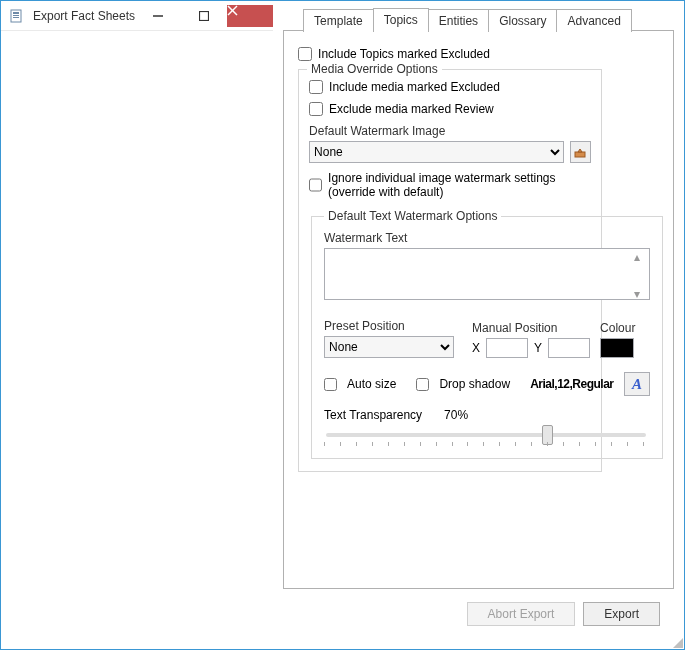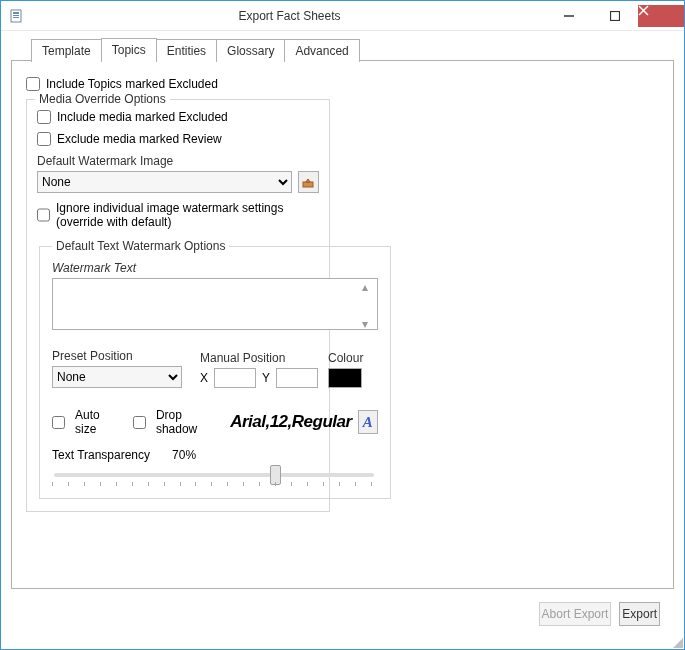--- a/index.html
+++ b/index.html
@@ -1,17 +1,17 @@
 <!DOCTYPE html>
 <html><head>
 <meta charset="utf-8">
 <style>
 * { box-sizing: border-box; font-family: "Segoe UI", Tahoma, sans-serif; font-size: 12px; }
 body { margin: 0; background: #f0f0f0; width: 685px; height: 650px; overflow: hidden; }
-.window { width: 685px; height: 650px; background: #fff; border: 1px solid #3a97d4; display: flex; flex-direction: column; }
+.window { width: 685px; height: 650px; background: #fff; border: 1px solid #3a97d4; display: flex; flex-direction: row; }
 .titlebar { height: 30px; background: #fff; display: flex; align-items: center; border-bottom: 1px solid #eaeaea; }
 .app-icon { width: 16px; height: 16px; margin: 0 8px; display: inline-flex; align-items: center; justify-content: center; }
 .title { flex: 1; text-align: center; color: #333; }
 .win-btns { display: flex; }
 .win-btn { width: 46px; height: 22px; display: flex; align-items: center; justify-content: center; color: #333; }
 .win-close { background: #c75050; color: #fff; height: 22px; width: 46px; }
 .body { flex: 1; padding: 6px 10px 10px 10px; display: flex; flex-direction: column; }
 .tabs { display: flex; position: relative; z-index: 2; margin-left: 20px; }
 .tab { padding: 4px 10px; border: 1px solid #b0b0b0; border-bottom: none; background: #fff; position: relative; margin-right: -1px; color: #333; }
 .tab.active { z-index: 3; top: 1px; background: #fff; }
@@ -21,30 +21,30 @@
 .checkline input { width: 14px; height: 14px; margin: 0 6px 0 0; accent-color: #333; }
 .grp { border: 1px solid #d6d6d6; padding: 10px 10px 12px 10px; margin-bottom: 10px; position: relative; }
 .grp-title { position: absolute; top: -8px; left: 8px; background: #fff; padding: 0 4px; color: #333; }
 .lbl { display: block; margin: 6px 0 3px 0; color: #333; }
 .row { display: flex; align-items: center; gap: 6px; }
 select.combo { height: 22px; border: 1px solid #abadb3; background: #f6f6f6; }
 .btnicon { width: 26px; height: 22px; border: 1px solid #abadb3; background: #f0f0f0; display: inline-flex; align-items: center; justify-content: center; }
 textarea.multi { width: 326px; height: 52px; border: 1px solid #abadb3; resize: none; padding: 2px; }
 .txtsmall { width: 42px; height: 20px; border: 1px solid #abadb3; text-align: left; padding: 0 2px; }
 .swatch { width: 34px; height: 20px; border: 1px solid #abadb3; background: #000; }
-.fontprev { font-weight: bold; font-family: Arial; font-size: 17px; letter-spacing: -0.5px; font-style: italic;}
+.fontprev { font-weight: bold; font-family: Arial; font-size: 12px; letter-spacing: -0.5px;}
 .fontbtn { width: 26px; height: 24px; border: 1px solid #abadb3; background: #f0f0f0; display: inline-flex; align-items: center; justify-content: center; font-style: italic; font-weight: bold; color: #3a5fcd; font-family: "Times New Roman", serif; font-size: 15px; }
 .slider-wrap { margin-top: 4px; width: 320px; }
 .slider { -webkit-appearance: none; appearance: none; width: 320px; height: 4px; background: #ddd; border-radius: 2px; outline: none; }
 .slider::-webkit-slider-thumb { -webkit-appearance: none; width: 11px; height: 20px; background: #e6e6e6; border: 1px solid #a0a0a0; border-radius: 2px; cursor: pointer; }
 .slider::-moz-range-thumb { width: 11px; height: 20px; background: #e6e6e6; border: 1px solid #a0a0a0; border-radius: 2px; cursor: pointer; }
 .ticks { width: 320px; display: flex; justify-content: space-between; margin-top: 2px; }
 .tick { width: 1px; height: 4px; background: #aaa; }
 .footer { height: 50px; border-top: 0; display: flex; justify-content: flex-end; align-items: center; gap: 8px; padding-right: 14px; }
-.btn { height: 24px; padding: 0 2px; background: #f0f0f0; border: 1px solid #adadad; color: #333; }
+.btn { height: 24px; padding: 0 20px; background: #f0f0f0; border: 1px solid #adadad; color: #333; }
 .btn.disabled { color: #a0a0a0; border-color: #d0d0d0; background: #f4f4f4; }
 .resizer { position: absolute; right: 2px; bottom: 2px; width: 12px; height: 12px; }
 .resizer::before { content:""; position:absolute; right:0; bottom:0; border-style:solid; border-width:0 0 10px 10px; border-color: transparent transparent #c0c0c0 transparent; }
 fieldset.sub { border: 1px solid #d6d6d6; padding: 8px 12px 12px 12px; margin-top: 10px; width: 358px; position: relative; }
 legend.sub-title { background:#fff; padding: 0 4px; color: #333; }
 </style>
 </head>
 <body>
 
 <div class="window">
@@ -117,21 +117,21 @@
         </div>
 
         <div class="checkline" style="margin-top:8px;">
           <input type="checkbox" style="">
           <span>Ignore individual image watermark settings (override with default)</span>
         </div>
 
         <fieldset class="sub" style="width:346px;">
           <legend class="sub-title">Default Text Watermark Options</legend>
 
-          <span class="lbl" style="margin-top:0;font-style:italic;">Watermark Text</span>
+          <span class="lbl" style="margin-top:0;">Watermark Text</span>
           <div style="position:relative; width:326px;">
             <textarea class="multi" style=""></textarea>
             <div style="position:absolute; right:2px; top:2px; bottom:2px; width:14px; display:flex; flex-direction:column; justify-content:space-between;">
               <span style="color:#999;">▴</span>
               <span style="color:#999;">▾</span>
             </div>
           </div>
 
           <div class="row" style="margin-top:10px; align-items:flex-end;">
             <div>
@@ -148,21 +148,21 @@
                 <span>Y</span>
                 <input class="txtsmall" style="">
               </div>
             </div>
             <div style="margin-left:4px;">
               <span class="lbl">Colour</span>
               <div class="swatch" title="#000000"></div>
             </div>
           </div>
 
-          <div class="row" style="margin-top:20px;">
+          <div class="row" style="margin-top:14px;">
             <input type="checkbox" style="margin: 0px 4px 0px 0px;">
             <span>Auto size</span>
             <input type="checkbox" style="margin: 0px 4px 0px 14px;">
             <span>Drop shadow</span>
             <span class="fontprev" style="margin-left:14px;">Arial,12,Regular</span>
             <span class="fontbtn" style="margin-left:auto;">A</span>
           </div>
 
           <div class="row" style="margin-top:12px;">
             <span>Text Transparency</span>

